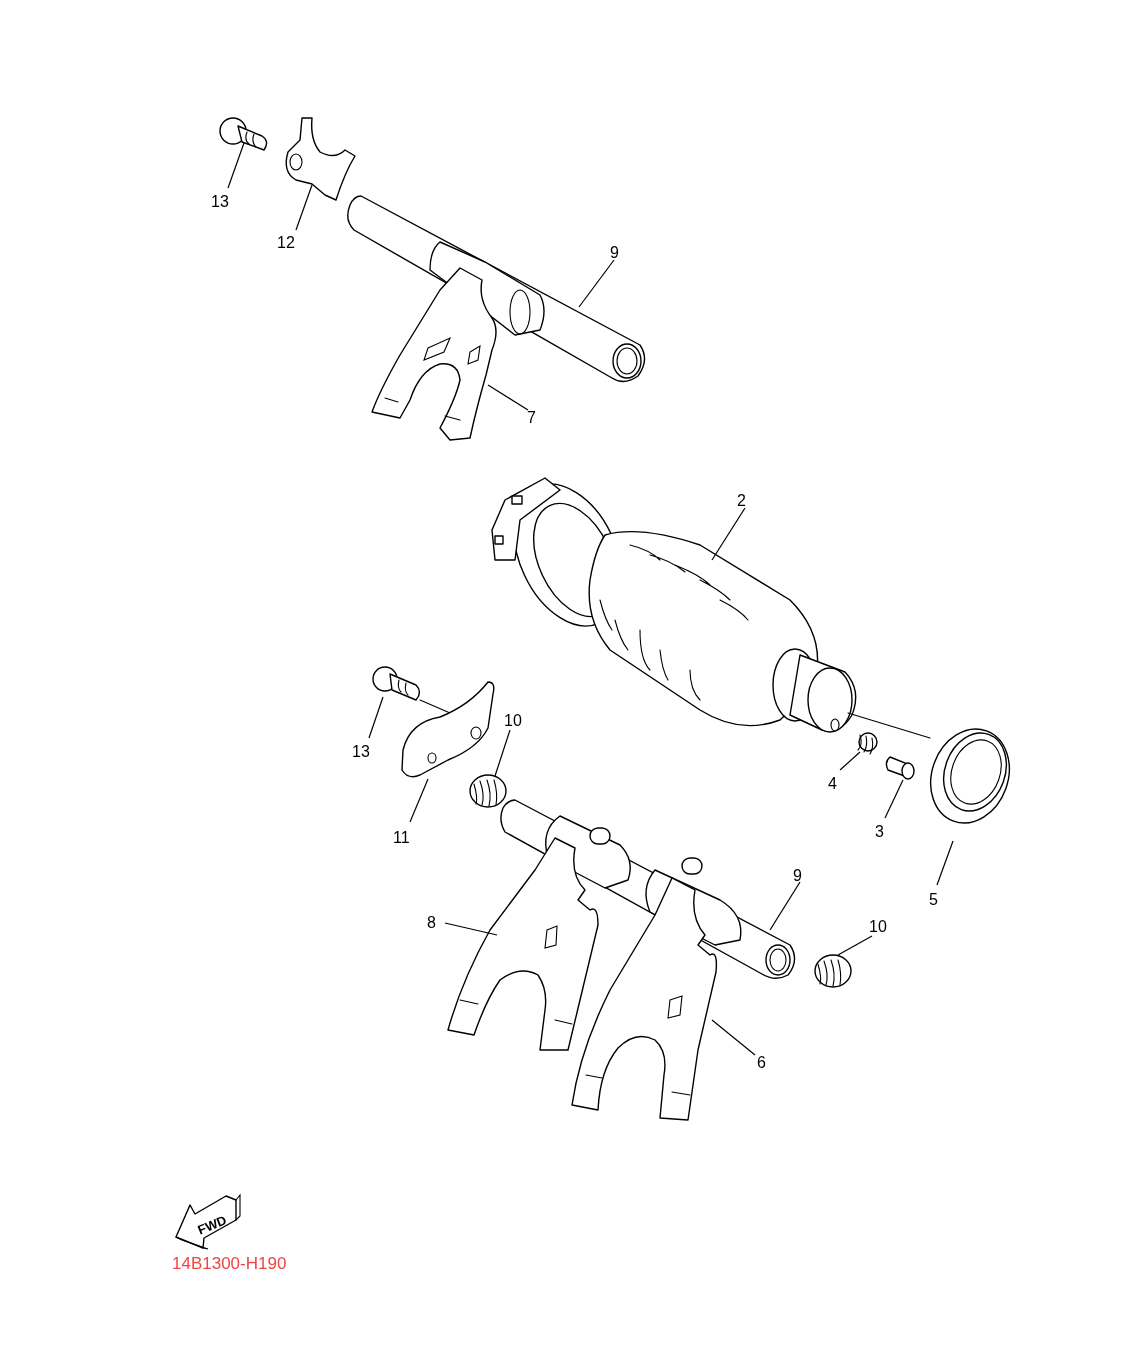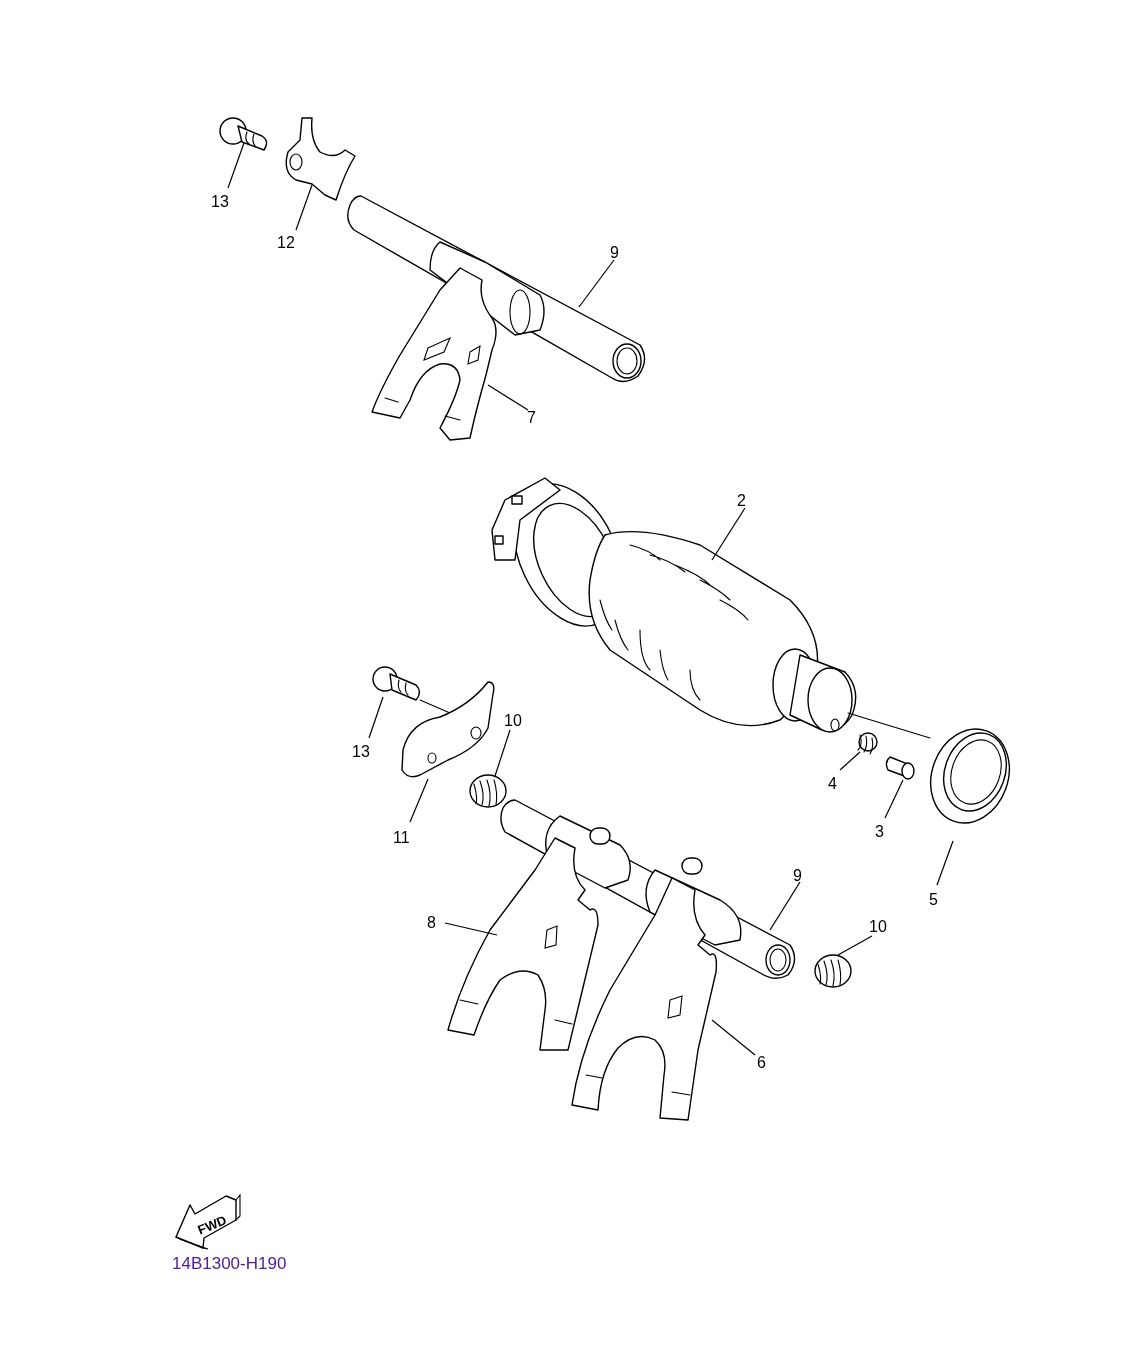--- a/index.html
+++ b/index.html
@@ -2,21 +2,21 @@
 <html><head>
   <meta charset="utf-8">
   <style>
     html, body { margin: 0; padding: 0; background: #ffffff; }
     body { width: 1123px; height: 1351px; position: relative; overflow: hidden; }
     #diagram { position: absolute; left: 0; top: 0; }
     .part { fill: #ffffff; stroke: #000000; stroke-width: 1.4; stroke-linejoin: round; stroke-linecap: round; }
     .thin { fill: none; stroke: #000000; stroke-width: 1.1; stroke-linecap: round; }
     .leader { fill: none; stroke: #000000; stroke-width: 1.2; }
     .callout { font-family: "Liberation Sans", sans-serif; font-size: 16px; fill: #000000; }
-    .code-label { position: absolute; left: 172px; top: 1254px; font-family: "Liberation Sans", sans-serif; font-size: 17px; color: #4c1d95; }
+    .code-label { position: absolute; left: 172px; top: 1254px; font-family: "Liberation Sans", sans-serif; font-size: 17px; color: #ef4444; }
     .fwd-text { font-family: "Liberation Sans", sans-serif; font-weight: bold; font-size: 13px; fill: #000; }
   </style>
 </head>
 <body>
 
 <svg id="diagram" width="1123" height="1351" viewBox="0 0 1123 1351" xmlns="http://www.w3.org/2000/svg">
 
   <g>
     <ellipse class="part" cx="233" cy="131" rx="13" ry="13"></ellipse>
     <path class="part" d="M238 126 L262 136 Q270 141 264 150 L242 142 Z"></path>

